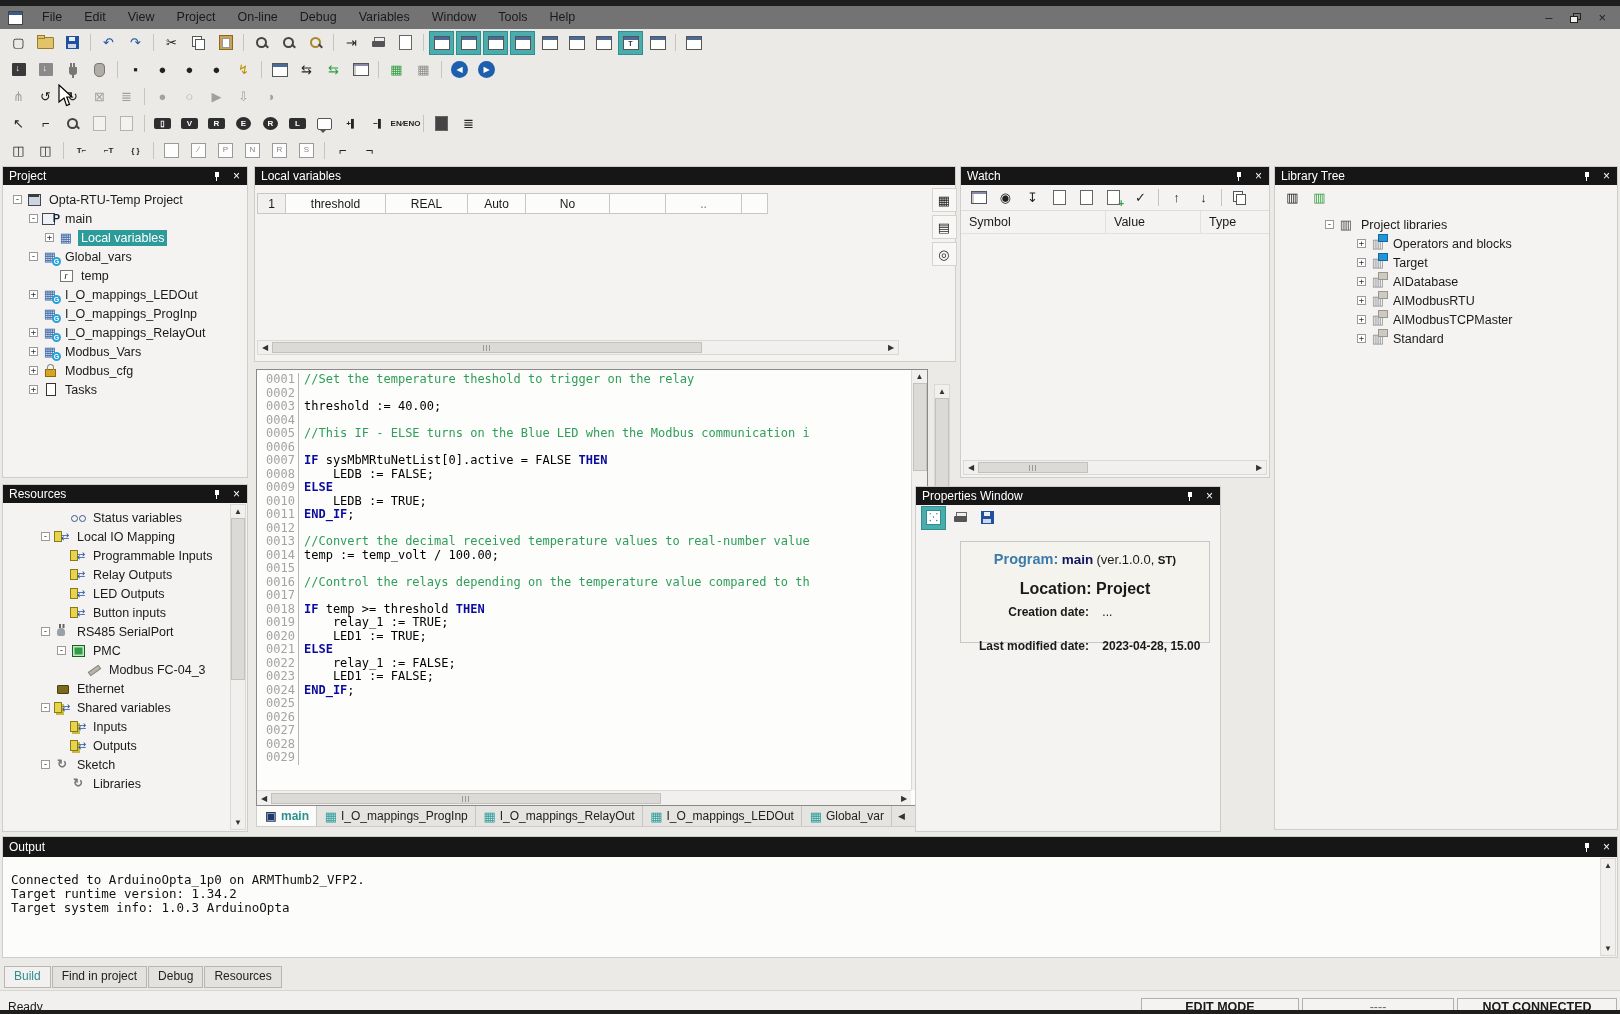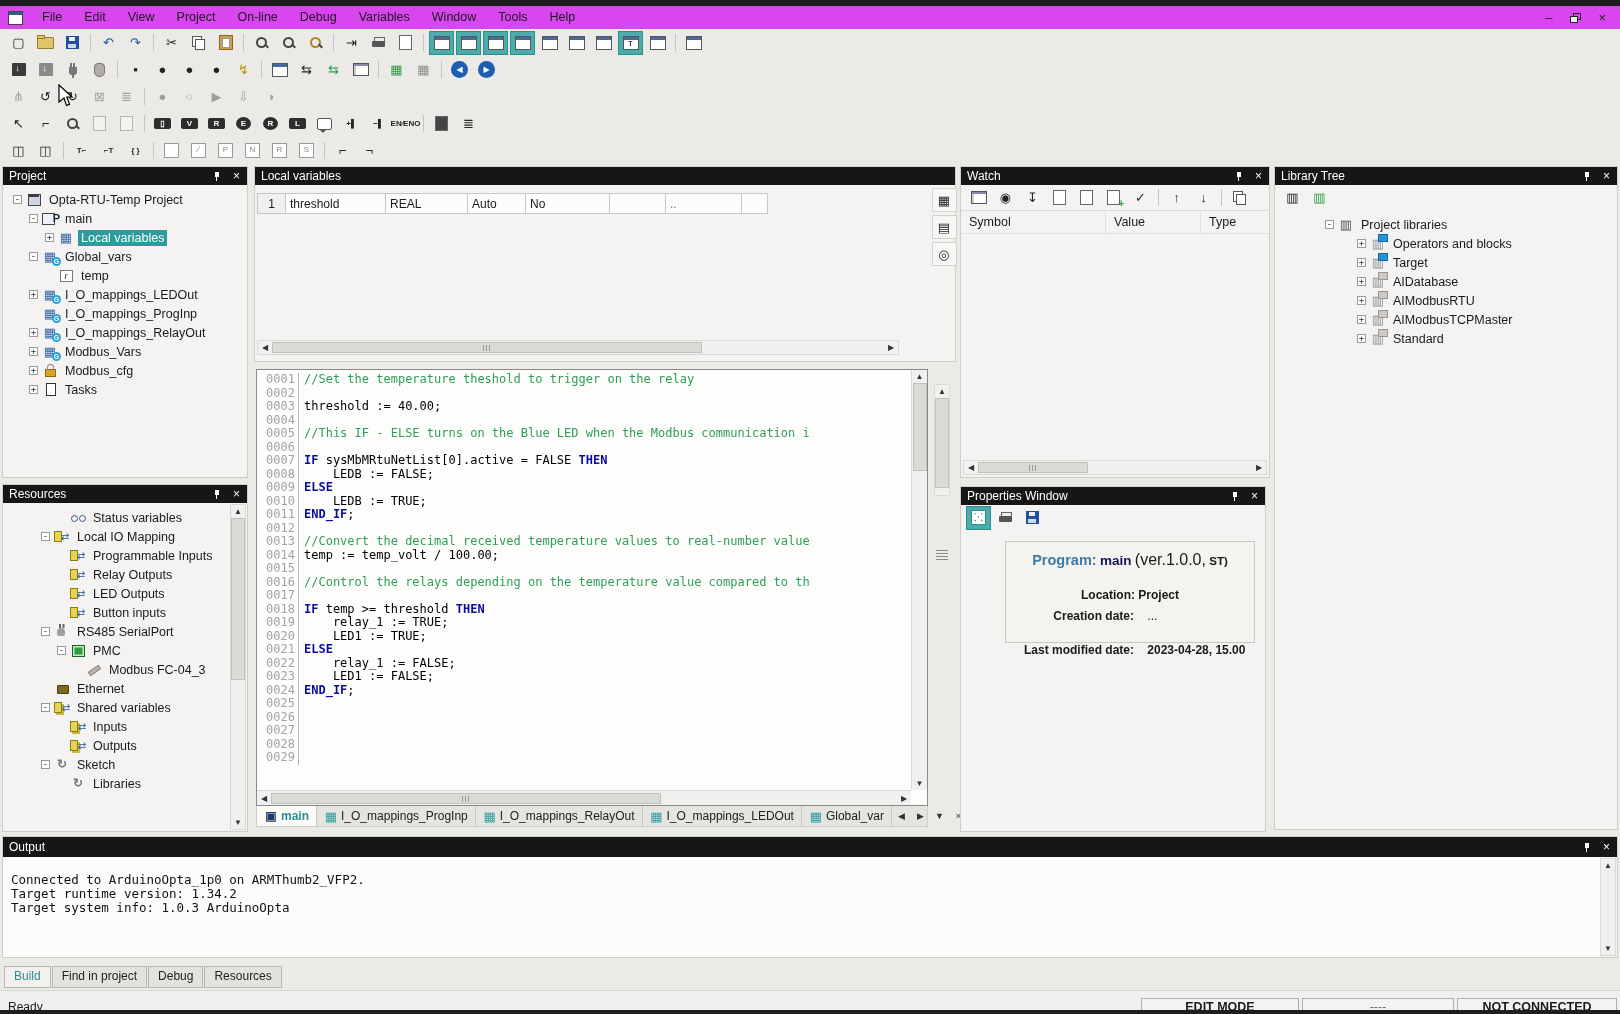--- a/index.html
+++ b/index.html
@@ -1,20 +1,20 @@
 <!DOCTYPE html>
 <html><head>
 <meta charset="utf-8">
 <style>
   html,body{margin:0;padding:0}
   body{width:1620px;height:1014px;position:relative;background:#eceae7;
        font-family:"Liberation Sans",sans-serif;overflow:hidden;color:#1a1a1a}
   
   #titlebar{position:absolute;left:0;top:0;width:1620px;height:6px;background:#1d1d1d}
-  #menubar{position:absolute;left:0;top:6px;width:1620px;height:23px;background:#d946ef;
+  #menubar{position:absolute;left:0;top:6px;width:1620px;height:23px;background:#737373;
            display:flex;align-items:center;font-size:12.5px}
   .app-icon{width:13px;height:12px;background:#fff;border:1px solid #444;margin:0 8px;position:relative}
   .app-icon::before{content:"";position:absolute;left:0;top:0;right:0;height:3px;background:#3a5a8a}
   .mitem{padding:0 11px;line-height:23px}
   .mspacer{flex:1}
   .winctl{display:flex;align-items:center;gap:18px;margin-right:14px;font-size:13px;color:#222}
   .restore-glyph{width:10px;height:9px;position:relative;display:inline-block}
   .restore-glyph::before{content:"";position:absolute;left:3px;top:0;width:6px;height:5px;border:1px solid #222}
   .restore-glyph::after{content:"";position:absolute;left:0;top:3px;width:6px;height:5px;border:1px solid #222;background:#f1f0ee}
   #toolbars{position:absolute;left:0;top:29px;width:1620px}
@@ -128,21 +128,21 @@
   .sarrow{width:14px;height:13px;font-size:8px;line-height:13px;text-align:center;color:#333;flex:none}
   .sthumb{height:11px;background:#dcdad6;border:1px solid #c3c1bd;position:relative;box-sizing:border-box}
   .sthumb.h::after{content:"";position:absolute;left:50%;top:2px;width:8px;height:6px;margin-left:-4px;
        background:repeating-linear-gradient(90deg,#9a9a9a 0 1px,transparent 1px 3px)}
   .vthumb{width:12px;background:#dcdad6;border:1px solid #c3c1bd;flex:none}
   .vfill{flex:1}
   
   #lv-table{position:absolute;left:2px;top:26px;border-collapse:collapse;font-size:12px;background:#fcfcfb}
   #lv-table th,#lv-table td{border:1px solid #c9c7c3;height:20px;padding:0 4px;font-weight:normal;box-sizing:border-box}
   #lv-table th{background:#f1f0ee;text-align:center}
-  #lv-table td{text-align:left}
+  #lv-table td{text-align:center}
   #lv-table td.num{background:#f1f0ee;text-align:center}
   .attr-dim{color:#777}
   
   #editor-box{position:absolute;left:256px;top:369px;width:672px;height:437px;background:#fdfdfc;
               border:1px solid #8a8a88;box-sizing:border-box}
   #code{position:absolute;left:0;top:0;right:16px;bottom:15px;overflow:hidden;
         font-family:"DejaVu Sans Mono",monospace;font-size:12px;padding-top:3px}
   .cline{height:13.5px;line-height:13.5px;white-space:pre;display:flex}
   .lnum{width:38px;text-align:right;color:#a3a3a3;flex:none;padding-right:3px}
   .ltext{padding-left:5px;border-left:1px solid #b9b7b3;flex:1}
@@ -156,23 +156,23 @@
   .tabctls .tbtn{width:15px;font-size:9px;color:#333}
   
   .wtoolbar{height:25px;display:flex;align-items:center;padding-left:4px;border-bottom:1px solid #dedcd8}
   .whead{display:flex;height:22px;font-size:12.5px;align-items:center;border-bottom:1px solid #e3e1dd}
   .wcol{padding-left:8px;box-sizing:border-box;border-right:1px solid #e3e1dd;height:100%;line-height:22px}
   
   #prop-card{position:absolute;left:44px;top:54px;width:250px;height:102px;background:#f4f3ee;
              border:1px solid #c9c7c3;font-size:12px;text-align:center;padding-top:9px;box-sizing:border-box}
   .prog-label{color:#3d7ca9;font-weight:bold;font-size:14.5px}
   .prog-name{color:#14145e;font-weight:bold;font-size:13.5px}
-  .prog-ver{font-size:16px}
+  .prog-ver{font-size:13px}
   .prog-st{font-size:11.5px;font-weight:bold}
-  .prop-line2{margin-top:19px;font-weight:bold;font-size:12px}
+  .prop-line2{margin-top:13px;font-weight:bold;font-size:16px}
   .prop-row{margin-top:7px;text-align:left}
   .plabel{display:inline-block;width:128px;text-align:right;font-weight:bold;margin-right:10px}
   .pval-b{font-weight:bold}
   
   #output-body{position:absolute;left:0;top:20px;right:16px;bottom:0;background:#fcfcfb;
                font-family:"DejaVu Sans Mono",monospace;font-size:12.5px;line-height:14px;
                padding:16px 0 0 8px;color:#111}
   
   #bottom-tabs{position:absolute;left:4px;top:966px;height:22px;display:flex;gap:1px}
   .btab{border:1px solid #b8b6b2;background:#e4e2de;padding:0 9px;font-size:12px;line-height:19px;color:#222}
@@ -839,21 +839,21 @@
     <span class="wcol" style="flex:1;border-right:none">Type</span>
   </div>
   <div class="hscroll" style="left:2px;right:2px;bottom:2px">
     <span class="sarrow">◀</span>
     <span class="sthumb h" style="width:110px"></span>
     <span style="flex:1"></span>
     <span class="sarrow">▶</span>
   </div>
 </div>
 
-<div class="panel" style="left:960px;top:486px;width:306px;height:346px">
+<div class="panel" style="left:915px;top:486px;width:306px;height:346px">
   <div class="ptitle">
     <span>Properties Window</span>
     <span class="sp"></span>
     <span class="pin-icon"></span>
     <span class="pclose">×</span>
   </div>
   <div class="wtoolbar" style="border-bottom:none">
       <span class="tbtn active">
         <span class="i-dice"></span>
       </span>

